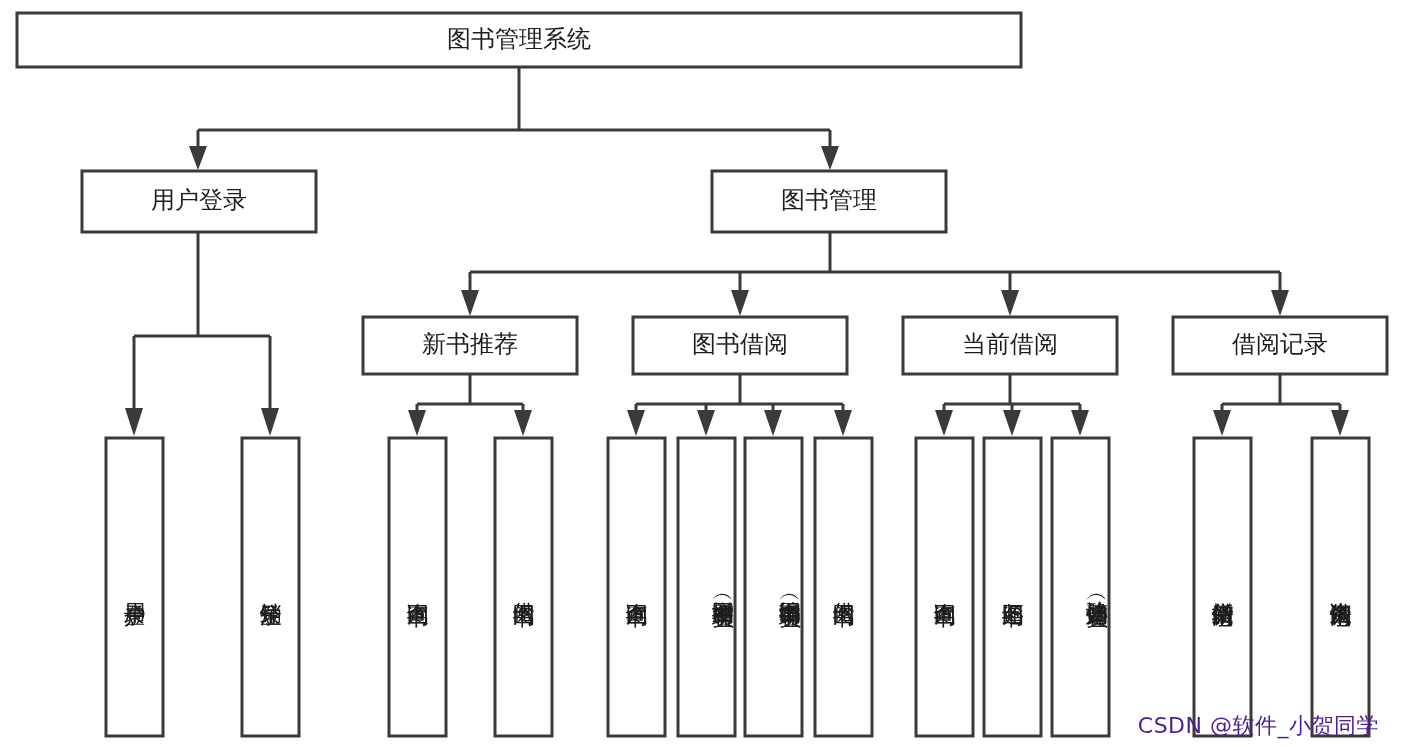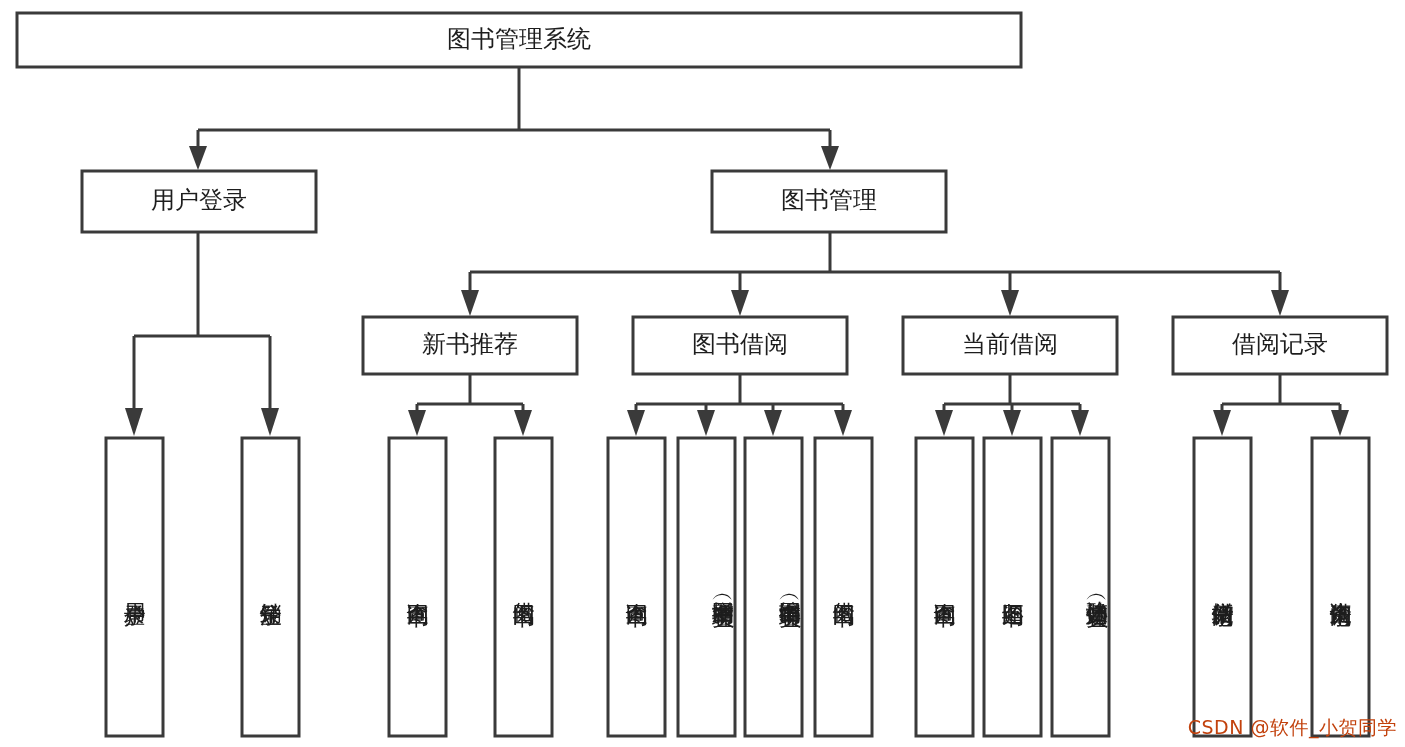--- a/index.html
+++ b/index.html
@@ -58,25 +58,25 @@
     letter-spacing: 1px;
     text-align: center;
     white-space: nowrap;
     pointer-events: none;
     display: flex;
     align-items: center;
     justify-content: center;
   }
   .watermark {
     position: absolute;
-    right: 8px;
+    right: 26px;
     bottom: 6px;
     font-family: "DejaVu Sans", "Liberation Sans", sans-serif;
-    font-size: 19px;
-    color: #c2410c;
+    font-size: 22px;
+    color: #4c1d95;
     letter-spacing: 0.5px;
     white-space: nowrap;
   }
 </style>
 </head>
 <body>
 
 <div id="diagram-root">
 
   <svg id="tree-svg" viewBox="0 0 1405 747">

